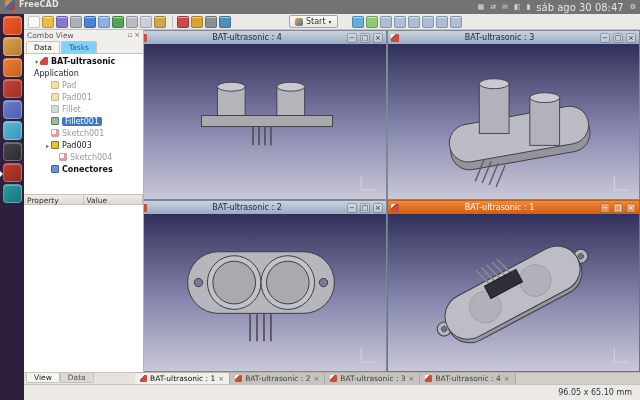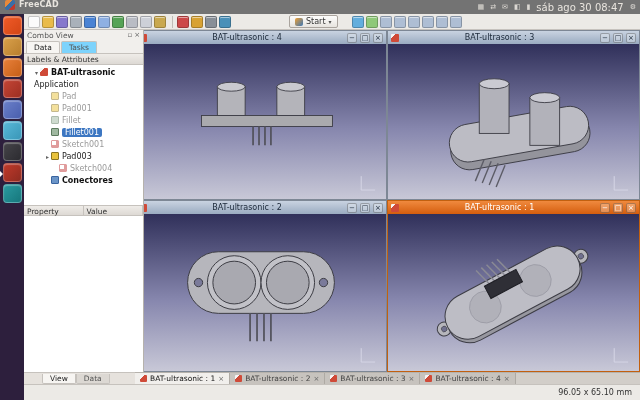--- a/index.html
+++ b/index.html
@@ -56,21 +56,21 @@
   .ti-fillet{background:#9fb8a0;border:1px solid #5c7a5e}
   .ti-sketch{background:#fff;border:1px solid #c23b3b;box-shadow:inset -2px -2px 0 #c23b3b}
   .ti-group{background:#6b95c8;border:1px solid #3a64a0}
   .d0{padding-left:3px}.d1{padding-left:9px}.d2{padding-left:20px}.d3{padding-left:28px}
   .muted .tlabel{color:#9a9a9a}.muted .ticon{opacity:.5}
   .bold .tlabel{font-weight:bold;color:#111}
   .sel{background:#3d77c2;color:#fff;border-radius:2px;padding:0 3px}
   .cv-prophead{height:11px;display:flex;flex:0 0 auto;background:linear-gradient(#efece8,#ddd9d4);border-top:1px solid #c6c2bd;border-bottom:1px solid #c6c2bd}
   .pcell{flex:1;font-size:7.5px;color:#333;padding:1px 3px;border-right:1px solid #c6c2bd}
   .cv-table{flex:1;background:#fff}
-  .vdtabs{height:12px;display:flex;align-items:center;padding-left:18px;border-top:1px solid #c6c2bd;background:#e6e2dd;flex:0 0 auto}
+  .vdtabs{height:12px;display:flex;align-items:flex-start;padding-left:2px;border-top:1px solid #c6c2bd;background:#e6e2dd;flex:0 0 auto}
   .vdtab{font-size:7.5px;padding:0 7px;background:#dcd8d3;border:1px solid #c6c2bd;border-top:none;border-radius:0 0 2px 2px;color:#555}
   .vdtab.active{background:#f7f5f2;color:#222}
 
   
   .mdi{position:absolute;left:135px;top:30px;width:505px;height:342px;background:#98959c}
   .win{position:absolute;display:flex;flex-direction:column;border:1px solid #7d8795;background:#888}
   .win.active{border-color:#c2600f}
   .tbar{height:13px;display:flex;align-items:center;gap:3px;padding:0 3px;flex:0 0 auto;
         background:linear-gradient(#c9d3e1,#9aabc1);color:#1b2838;font-size:8px}
   .win.active .tbar{background:linear-gradient(#f08a3e,#d45d0e);color:#fff}
@@ -163,21 +163,20 @@
       <span>Combo View</span>
       <span class="cv-btns">
         <span class="cvb">▫</span>
         <span class="cvb">×</span>
       </span>
     </div>
     <div class="cv-tabs">
       <span class="cvtab active">Data</span>
       <span class="cvtab">Tasks</span>
     </div>
-    <div class="cv-colhead">Labels &amp; Attributes</div>
     <div class="cv-tree">
       <div class="trow d1 bold">
         <span class="arrow">▾</span>
         <span class="ticon ti-doc"></span>
         <span class="tlabel">BAT-ultrasonic</span>
       </div>
       <div class="trow d0">
         <span class="arrow"></span>
         <span class="tlabel">Application</span>
       </div>

